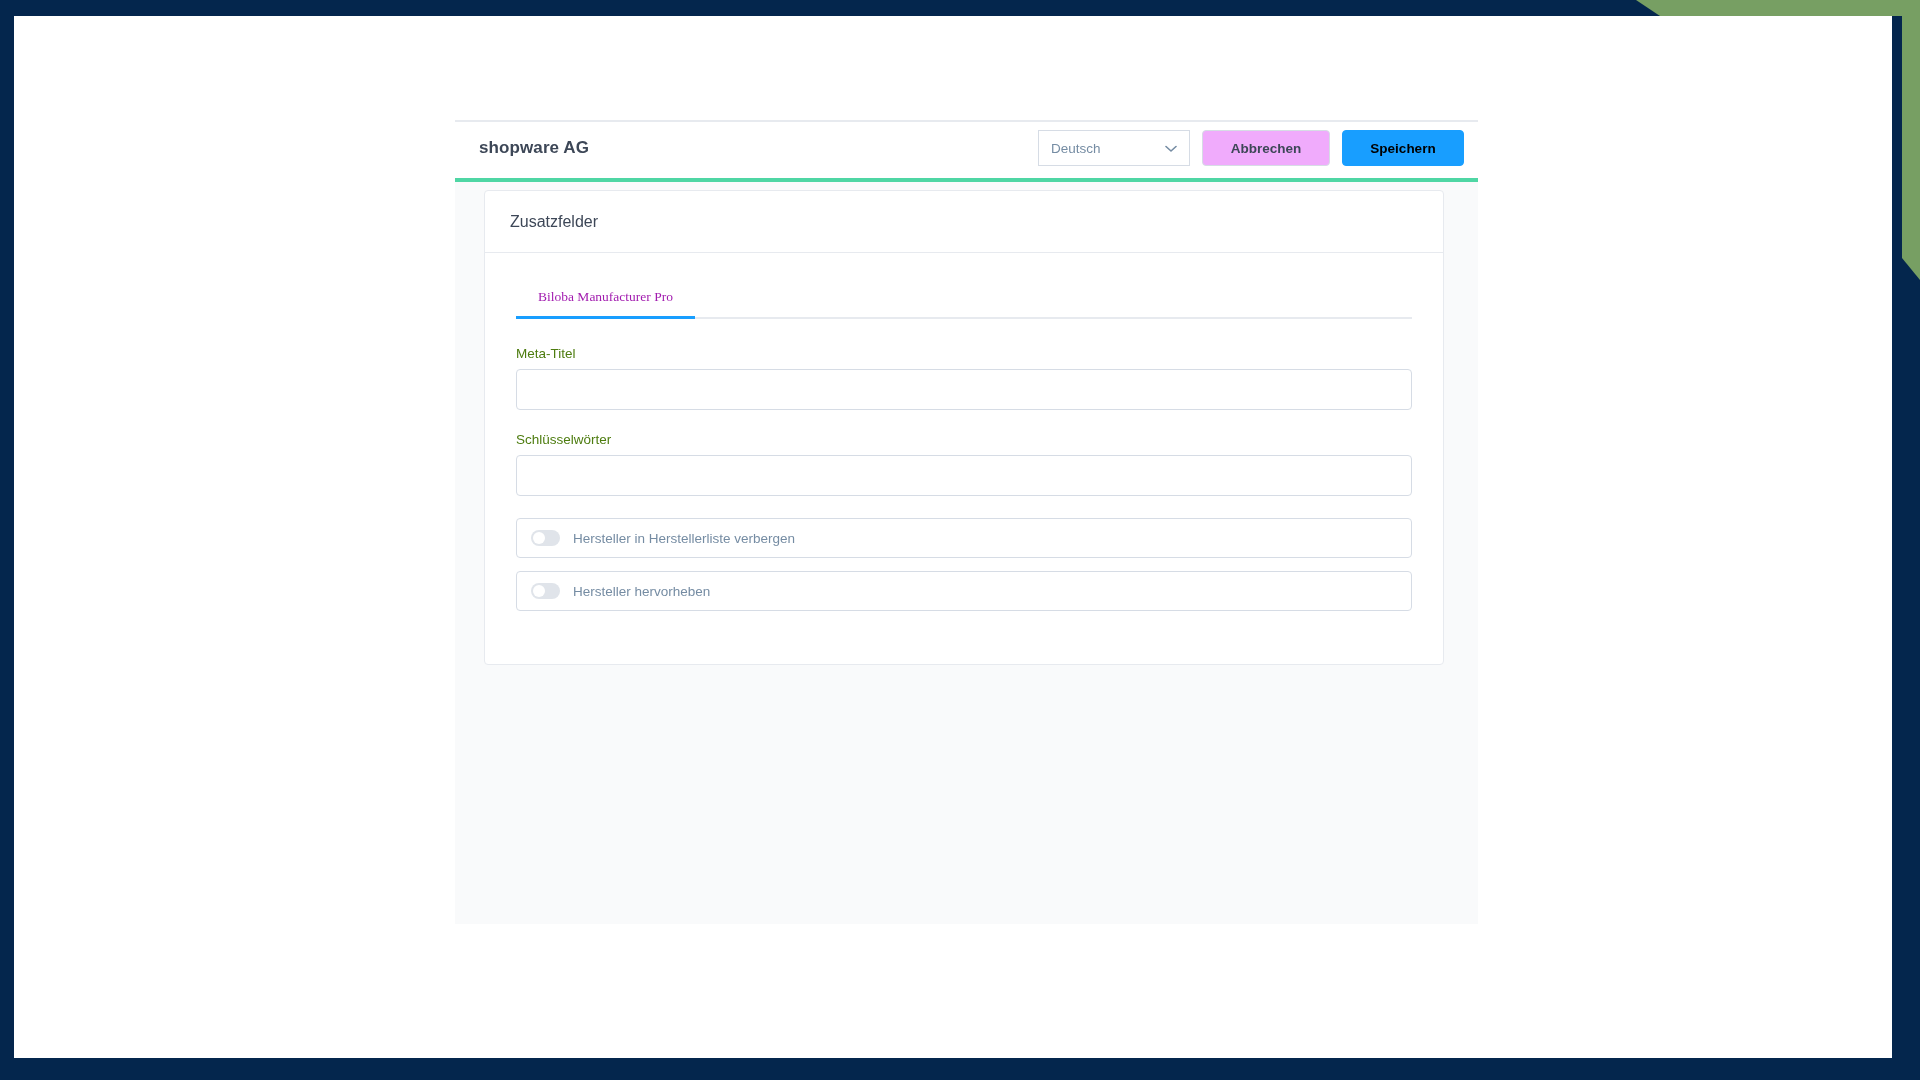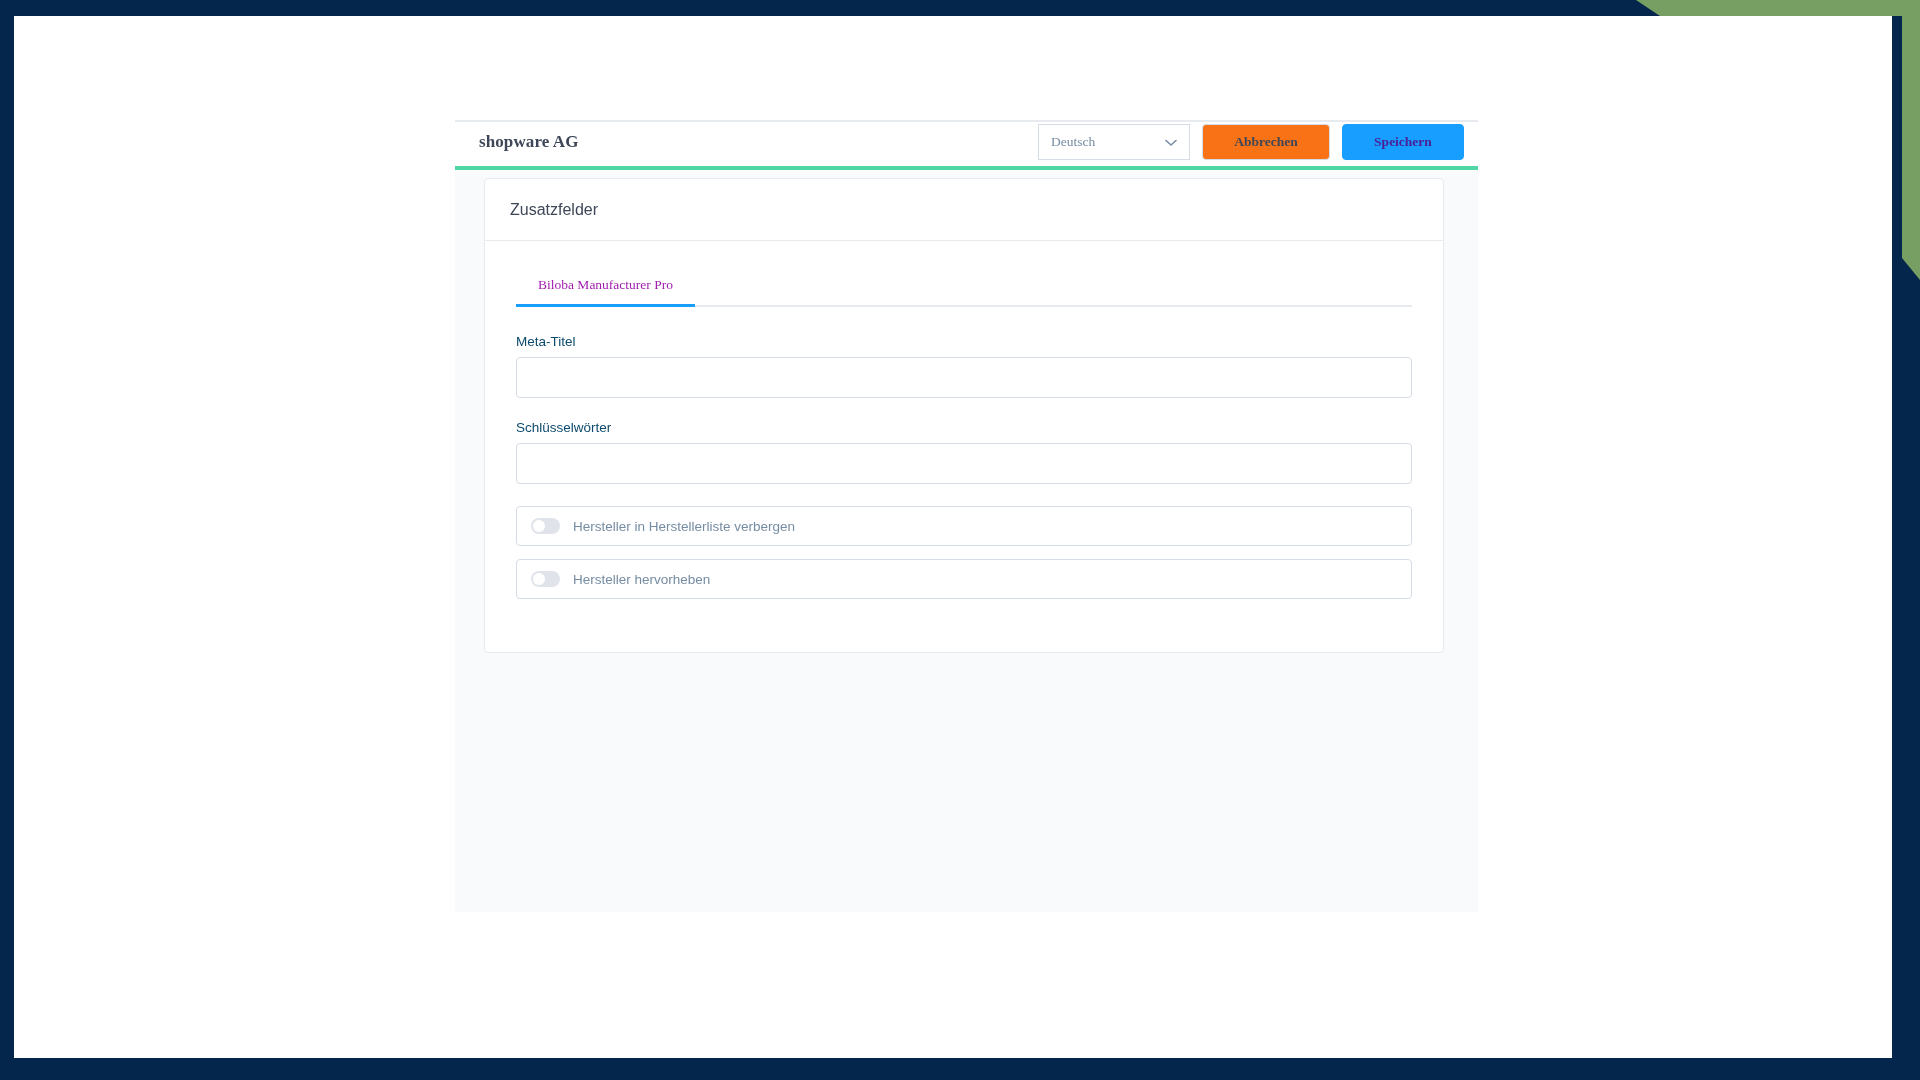--- a/index.html
+++ b/index.html
@@ -71,27 +71,26 @@
     top: 104px;
     width: 1023px;
     height: 808px;
     background: #ffffff;
     overflow: hidden;
   }
 
   
   #header {
     position: relative;
-    height: 46px;
+    height: 58px;
     background: #ffffff;
     border-top: 2px solid #e7eaef;
     display: flex;
     align-items: center;
     padding: 0 14px 4px 24px;
-    font-family: Liberation Serif, serif;
   }
   #header-title {
     font-size: 17px;
     font-weight: bold;
     color: #3d4757;
     letter-spacing: .1px;
   }
   #header-actions {
     margin-left: auto;
     display: flex;
@@ -124,30 +123,30 @@
     font-weight: bold;
     display: flex;
     align-items: center;
     justify-content: center;
     cursor: pointer;
     white-space: nowrap;
   }
   .btn-ghost {
     min-width: 128px;
     padding: 0 18px;
-    background: #f97316;
+    background: #f0abfc;
     border: 1px solid #d6dce5;
     color: #3d4757;
   }
   .btn-primary {
     min-width: 122px;
     padding: 0 18px;
     background: #189eff;
     border: 1px solid #189eff;
-    color: #4c1d95;
+    color: #000000;
   }
 
   
   #accent-bar {
     height: 4px;
     background: #4fd6a4;
   }
 
   
   #content {
@@ -200,21 +199,21 @@
     bottom: -2px;
     height: 3px;
     background: #189eff;
   }
 
   
   .field { margin-bottom: 22px; }
   .field-label {
     display: block;
     font-size: 13.5px;
-    color: #0c4a6e;
+    color: #4d7c0f;
     margin-bottom: 8px;
   }
   .field-input {
     width: 100%;
     height: 41px;
     border: 1px solid #d6dce5;
     border-radius: 4px;
     background: #ffffff;
     font-size: 13.5px;
     color: #3d4757;

